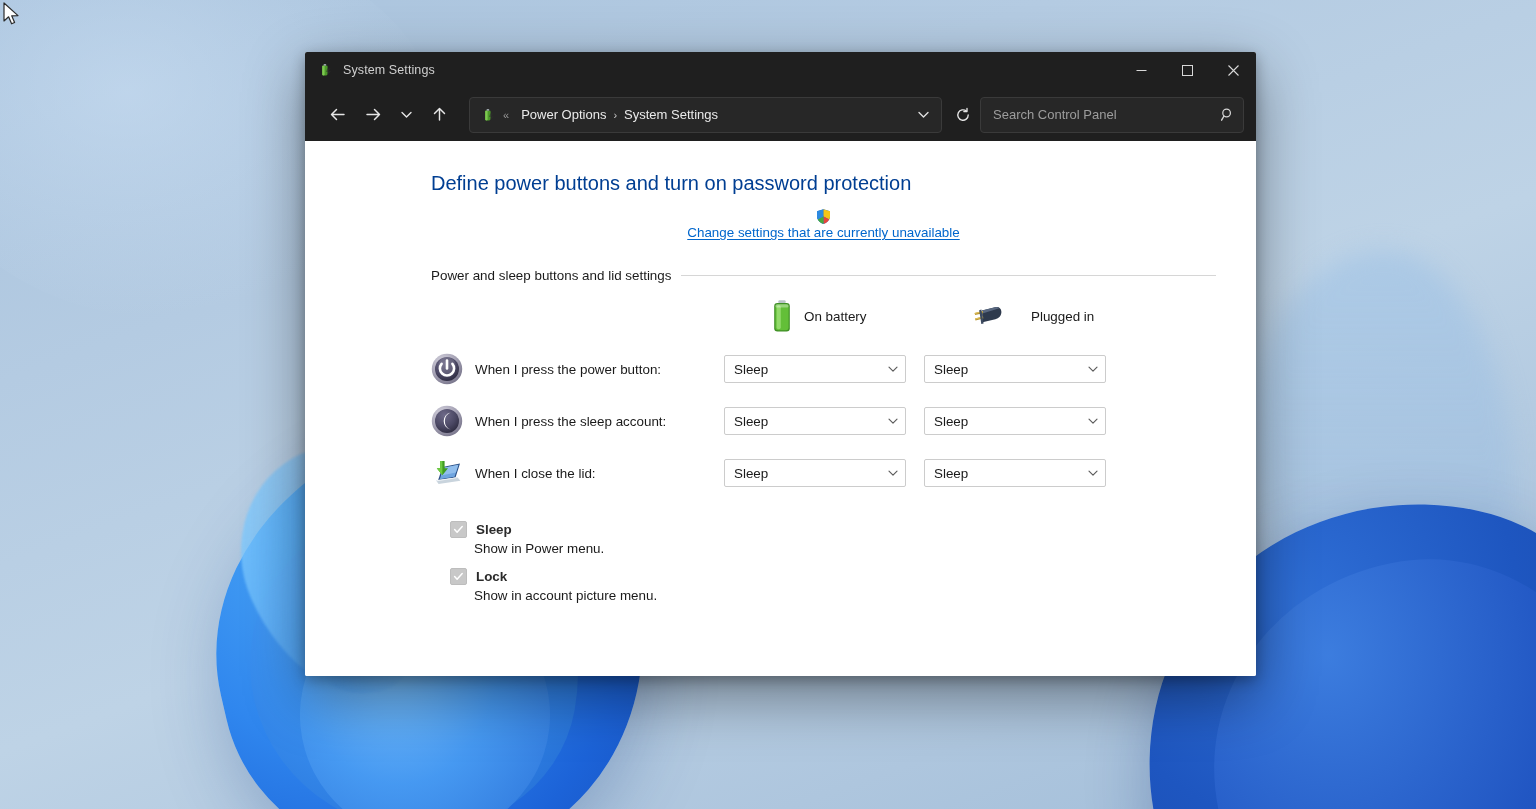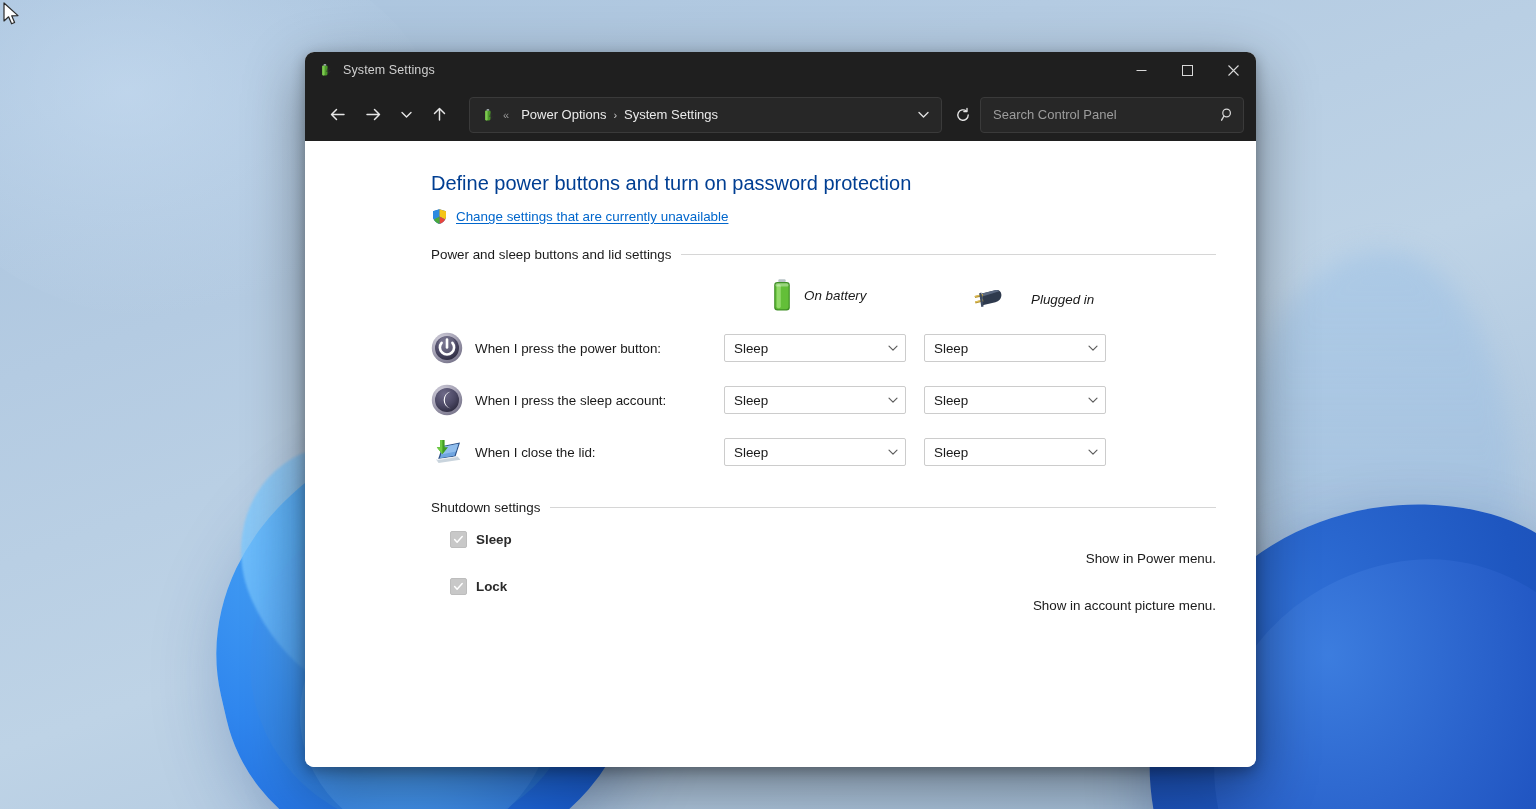--- a/index.html
+++ b/index.html
@@ -85,22 +85,22 @@
     border-radius: 50%;
   }
 
   
   #cursor { position: absolute; left: 2px; top: 2px; width: 20px; height: 26px; }
 
   
   #window {
     position: absolute;
     left: 305px; top: 52px;
-    width: 951px; height: 715px;
-    border-radius: 9px;
+    width: 951px; height: 624px;
+    border-radius: 2px;
     overflow: hidden;
     box-shadow: 0 20px 60px rgba(0,0,0,.42), 0 4px 14px rgba(0,0,0,.3);
     background: #ffffff;
     display: flex; flex-direction: column;
   }
 
   
   #titlebar {
     height: 36px;
     background: #1f1f1f;
@@ -184,35 +184,35 @@
     position: relative;
   }
   h1#page-heading {
     font-size: 20px; font-weight: 400; color: #003e92;
     margin: 0 0 12px 0; line-height: 1.25;
   }
   #page-desc {
     font-size: 13.4px; color: #1a1a1a; line-height: 1.55;
     margin: 0 0 14px 0; max-width: 686px;
   }
-  #uac-link-row { display: flex; align-items: center; gap: 8px; margin-bottom: 22px; }
+  #uac-link-row { display: flex; align-items: center; gap: 0; margin-bottom: 28px; flex-direction: column; }
   #uac-link {
     color: #0066cc; font-size: 13.4px; text-decoration: underline;
     text-underline-offset: 2px;
   }
 
   .section-head {
     display: flex; align-items: center; gap: 10px;
     margin-bottom: 16px;
   }
   .section-head .label { font-size: 13.4px; color: #1a1a1a; white-space: nowrap; }
   .section-head .rule { flex: 1 1 auto; height: 1px; background: #d6d6d6; }
 
   
-  #col-headers { display: flex; align-items: flex-end; margin-bottom: 10px; font-style: italic; }
+  #col-headers { display: flex; align-items: center; margin-bottom: 10px; }
   .col-head {
     display: flex; align-items: center; gap: 10px;
     font-size: 13.4px; color: #1a1a1a;
   }
   #col-head-battery { margin-left: 339px; width: 160px; }
   #col-head-plugged { margin-left: 39px; gap: 28px; }
 
   
   .setting-row {
     display: flex; align-items: center;
@@ -238,21 +238,20 @@
   .checkbox {
     width: 15px; height: 15px; border-radius: 2px;
     background: #c8c8c8; border: 1px solid #bdbdbd;
     display: flex; align-items: center; justify-content: center;
     flex: 0 0 auto;
   }
   .check-label { font-size: 13.4px; font-weight: bold; color: #2b2b2b; }
   .check-sub {
     font-size: 13.4px; color: #1a1a1a;
     margin: 3px 0 12px 43px;
-    text-align: right;
   }
 
   
   #footer {
     flex: 0 0 auto;
     height: 62px;
     background: #ffffff;
     border-top: 1px solid #e2e2e2;
     display: flex; align-items: center; justify-content: flex-end;
     padding-right: 125px;
@@ -536,24 +535,20 @@
           <span class="val">Sleep</span>
           <span class="chev">
             <svg width="12" height="12" viewBox="0 0 12 12">
                 <path d="M2 4.2 L6 8.2 L10 4.2" fill="none" stroke="currentColor" stroke-width="1.15" stroke-linecap="round" stroke-linejoin="round"></path>
               </svg>
           </span>
         </div>
       </div>
 
       <div id="shutdown-section">
-        <div class="section-head">
-          <span class="label">Shutdown settings</span>
-          <span class="rule"></span>
-        </div>
 
         <div class="check-row">
           <span class="checkbox">
             <svg width="11" height="11" viewBox="0 0 11 11">
                 <path d="M1.6 5.6 L4.1 8.2 L9.2 2.6" fill="none" stroke="#ffffff" stroke-width="1.5" stroke-linecap="round" stroke-linejoin="round"></path>
               </svg>
           </span>
           <span class="check-label">Sleep</span>
         </div>
         <div class="check-sub">Show in Power menu.</div>

